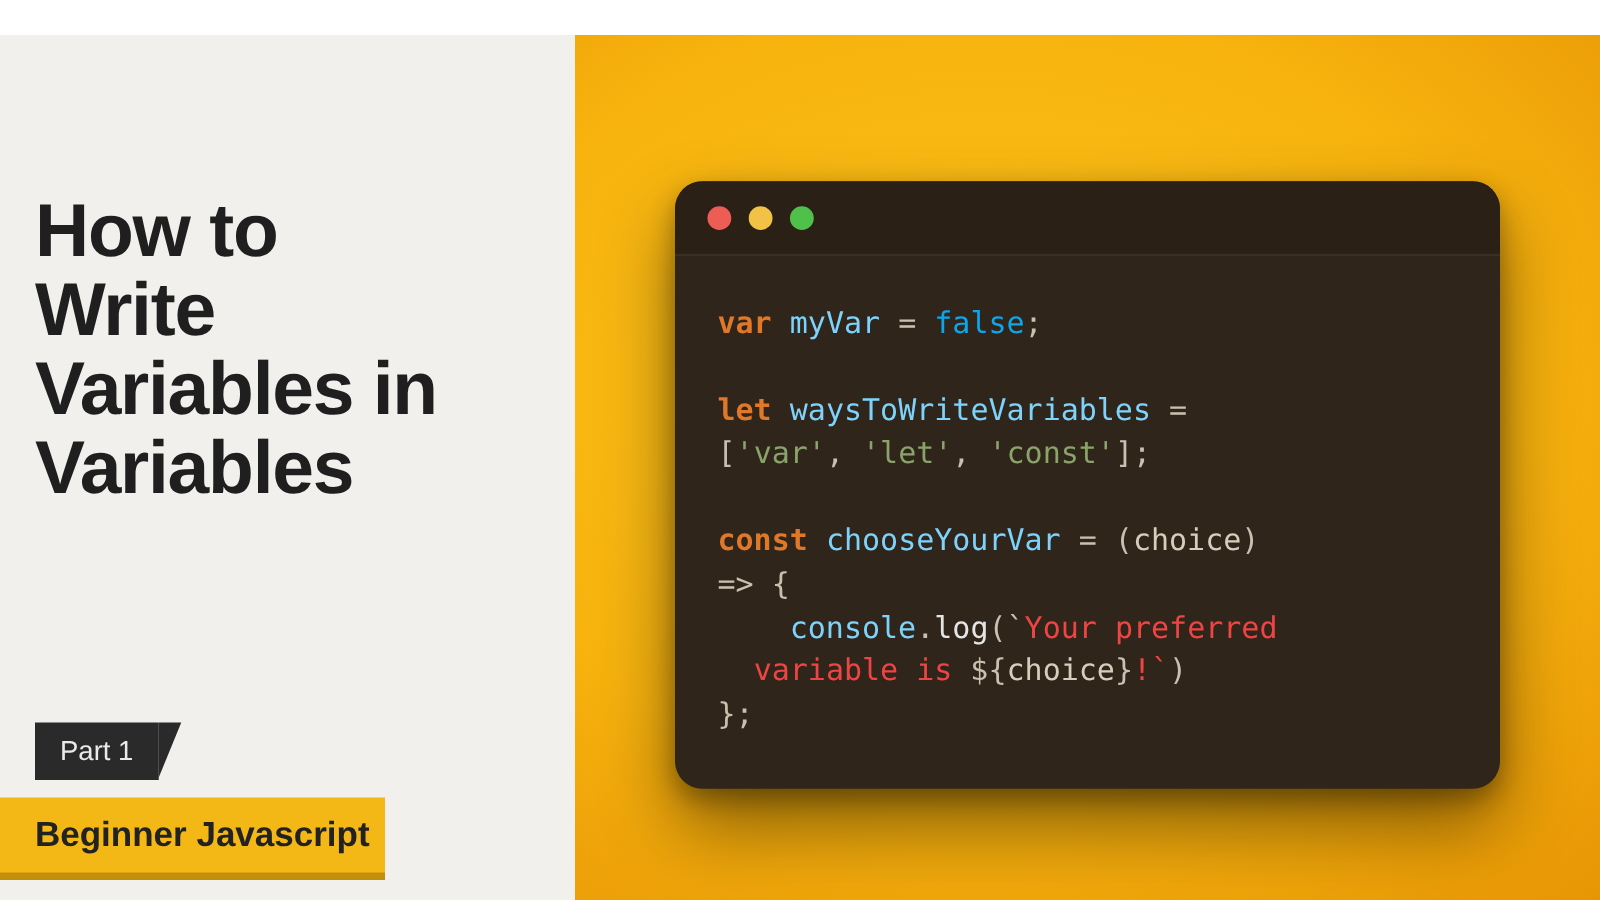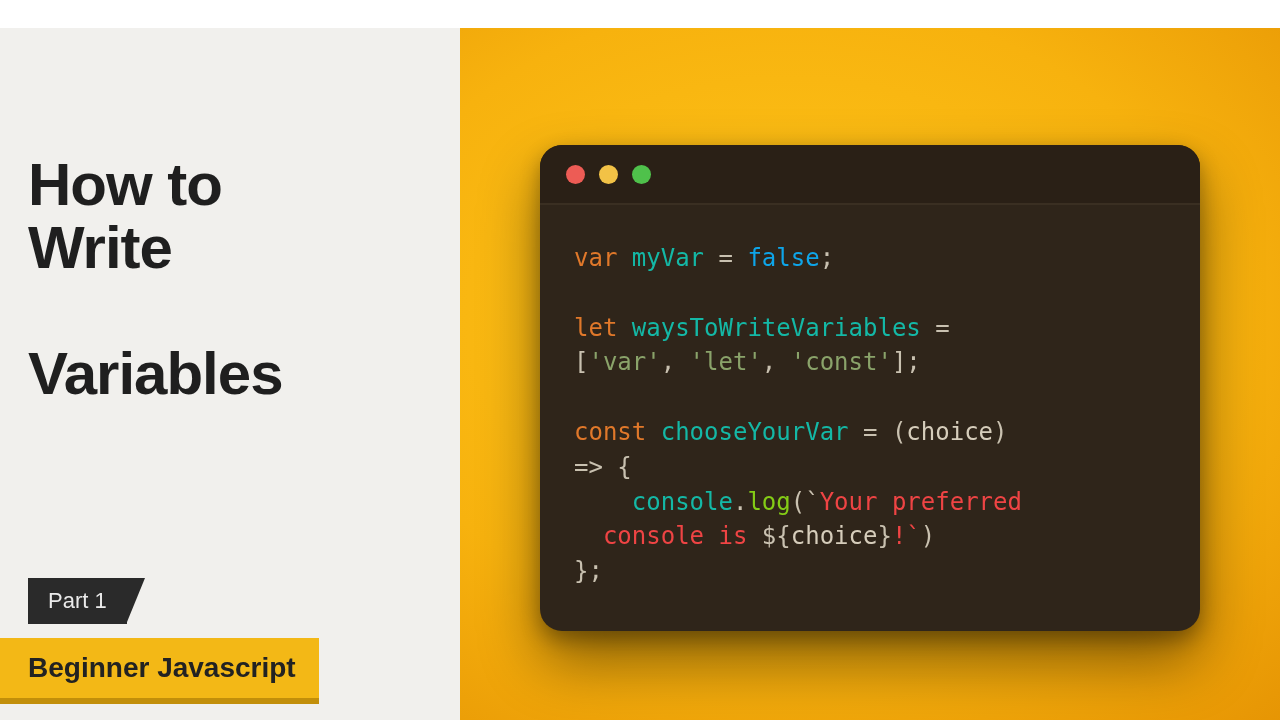--- a/index.html
+++ b/index.html
@@ -42,21 +42,21 @@
     border-top: 0 solid transparent;
     border-bottom: 44px solid transparent;
     border-left: 18px solid #2a2a2a;
   }
   .course-badge {
     position: absolute;
     left: 0;
     top: 610px;
     background: #f3b816;
     color: #222;
-    padding: 14px 23px 14px 28px;
+    padding: 14px 12px 14px 28px;
     font-size: 28px;
     font-weight: 600;
     box-shadow: 0 6px 0 #c28f0a;
   }
   .right-panel {
     flex: 1;
     height: 100%;
     background: radial-gradient(ellipse 130% 110% at 40% 40%, #ffc61a 0%, #f7b20e 40%, #e08a00 80%, #b86600 100%);
     display: flex;
     align-items: center;
@@ -84,40 +84,40 @@
   .dot.green  { background:#4fc14b; }
   .code-body {
     padding: 36px 34px 42px 34px;
     font-family: ui-monospace, Menlo, Consolas, monospace;
     font-size: 24px;
     line-height: 1.45;
     color: #e6e0d6;
     white-space: pre-wrap;
     word-break: break-word;
   }
-  .kw    { color:#e0782a; }   
-  .ident { color:#14b8a6; }
+  .kw    { color:#e0782a;font-weight:bold; }   
+  .ident { color:#7dd3fc; }
   .op    { color:#c9c1b0; }
   .bool  { color:#0ea5e9; }
   .str   { color:#8aa36a;text-align:center; }
-  .prop  { color:#84cc16; }
+  .prop  { color:#e5e5e5; }
   .param { color:#d6cdbb; }
   .tmpl  { color:#ef4444; }
   .interp{ color:#d6cdbb; }
 </style>
 </head>
 <body>
 
 <div class="stage">
 
   <div class="left-panel">
     <h1 class="title">
       <span>How to</span><br>
       <span>Write</span><br>
-      <br>
+      <span>Variables in</span><br>
       <span>Variables</span>
     </h1>
     <div class="part-badge">
       <span>Part 1</span>
     </div>
     <div class="course-badge">
       <span>Beginner Javascript</span>
     </div>
   </div>
 
@@ -129,18 +129,18 @@
         <span class="dot green"></span>
       </div>
       <div class="code-body"><span class="kw">var</span> <span class="ident">myVar</span><span class="op"> = </span><span class="bool">false</span><span class="op">;</span>
 
 <span class="kw">let</span> <span class="ident">waysToWriteVariables</span><span class="op"> =</span>
 <span class="op">[</span><span class="str">'var'</span><span class="op">, </span><span class="str">'let'</span><span class="op">, </span><span class="str">'const'</span><span class="op">];</span>
 
 <span class="kw">const</span> <span class="ident">chooseYourVar</span><span class="op"> = (</span><span class="param">choice</span><span class="op">)</span>
 <span class="op">=&gt; {</span>
 <span>    </span><span class="ident">console</span><span class="op">.</span><span class="prop">log</span><span class="op">(`</span><span class="tmpl">Your preferred</span>
-<span>  </span><span class="tmpl">console is </span><span class="op">${</span><span class="interp">choice</span><span class="op">}</span><span class="tmpl">!`</span><span class="op">)</span>
+<span>  </span><span class="tmpl">variable is </span><span class="op">${</span><span class="interp">choice</span><span class="op">}</span><span class="tmpl">!`</span><span class="op">)</span>
 <span class="op">};</span></div>
     </div>
   </div>
 
 </div>
 
 </body></html>

